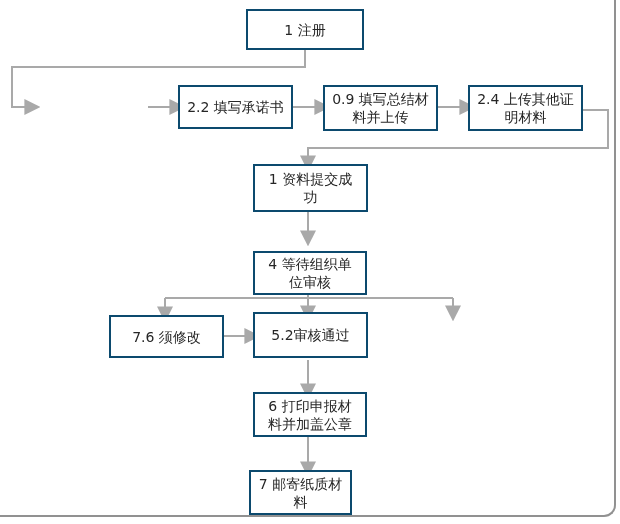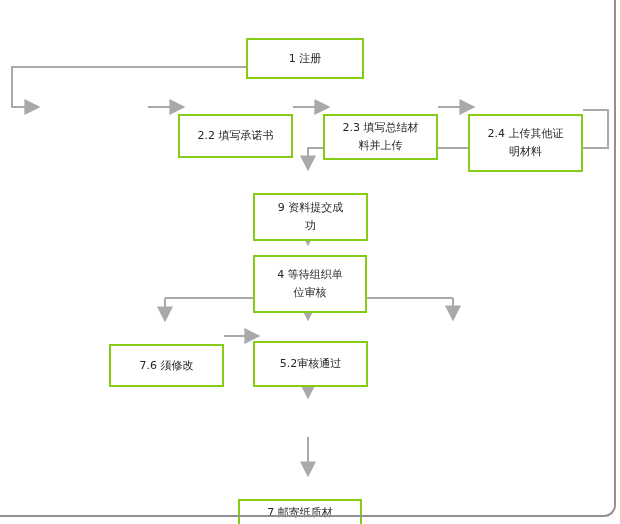--- a/index.html
+++ b/index.html
@@ -30,31 +30,30 @@
     position: absolute;
     left: 0;
     top: 0;
     width: 620px;
     height: 524px;
   }
   .node {
     position: absolute;
     box-sizing: border-box;
     background: #ffffff;
-    border: 2px solid #84cc16;
+    border: 2px solid #0c4a6e;
     color: #262626;
-    font-size: 11px;
+    font-size: 14px;
     line-height: 18px;
     display: flex;
     align-items: center;
     justify-content: center;
     text-align: center;
     white-space: pre;
     overflow: hidden;
-    margin-top: 29px;
   }
 </style>
 </head>
 <body>
 
 <div id="canvas">
 
   <svg class="connectors" width="620" height="524" viewBox="0 0 620 524">
     <defs>
       <marker id="arrow" viewBox="0 0 10 10" refX="1" refY="5" markerWidth="8" markerHeight="8" orient="auto">
@@ -77,36 +76,38 @@
       <polyline points="308,360 308,385" marker-end="url(#arrow)"></polyline>
       <polyline points="308,437 308,463" marker-end="url(#arrow)"></polyline>
     </g>
   </svg>
 
   <div class="node" style="left:246px; top:9px;  width:118px; height:41px">1 注册</div>
 
 
   <div class="node" style="left:178px; top:85px; width:115px; height:44px">2.2 填写承诺书</div>
 
-  <div class="node" style="left:323px; top:85px; width:115px; height:46px">2.3 填写总结材
+  <div class="node" style="left:323px; top:85px; width:115px; height:46px">0.9 填写总结材
 料并上传</div>
 
-  <div class="node" style="left:468px; top:85px; width:115px; height:58px">2.4 上传其他证
+  <div class="node" style="left:468px; top:85px; width:115px; height:46px">2.4 上传其他证
 明材料</div>
 
-  <div class="node" style="left:253px; top:164px; width:115px; height:48px">9 资料提交成
+  <div class="node" style="left:253px; top:164px; width:115px; height:48px">1 资料提交成
 功</div>
 
-  <div class="node" style="left:253px; top:226px; width:114px; height:58px">4 等待组织单
+  <div class="node" style="left:253px; top:251px; width:114px; height:44px">4 等待组织单
 位审核</div>
 
   <div class="node" style="left:109px; top:315px; width:115px; height:43px">7.6 须修改</div>
 
   <div class="node" style="left:253px; top:312px; width:115px; height:46px">5.2审核通过</div>
 
 
+  <div class="node" style="left:253px; top:392px; width:114px; height:45px">6 打印申报材
+料并加盖公章</div>
 
-  <div class="node" style="left:238px; top:470px; width:124px; height:45px">7 邮寄纸质材
+  <div class="node" style="left:249px; top:470px; width:103px; height:45px">7 邮寄纸质材
 料</div>
 
   <div class="page-border"></div>
 
 </div>
 
 </body></html>

